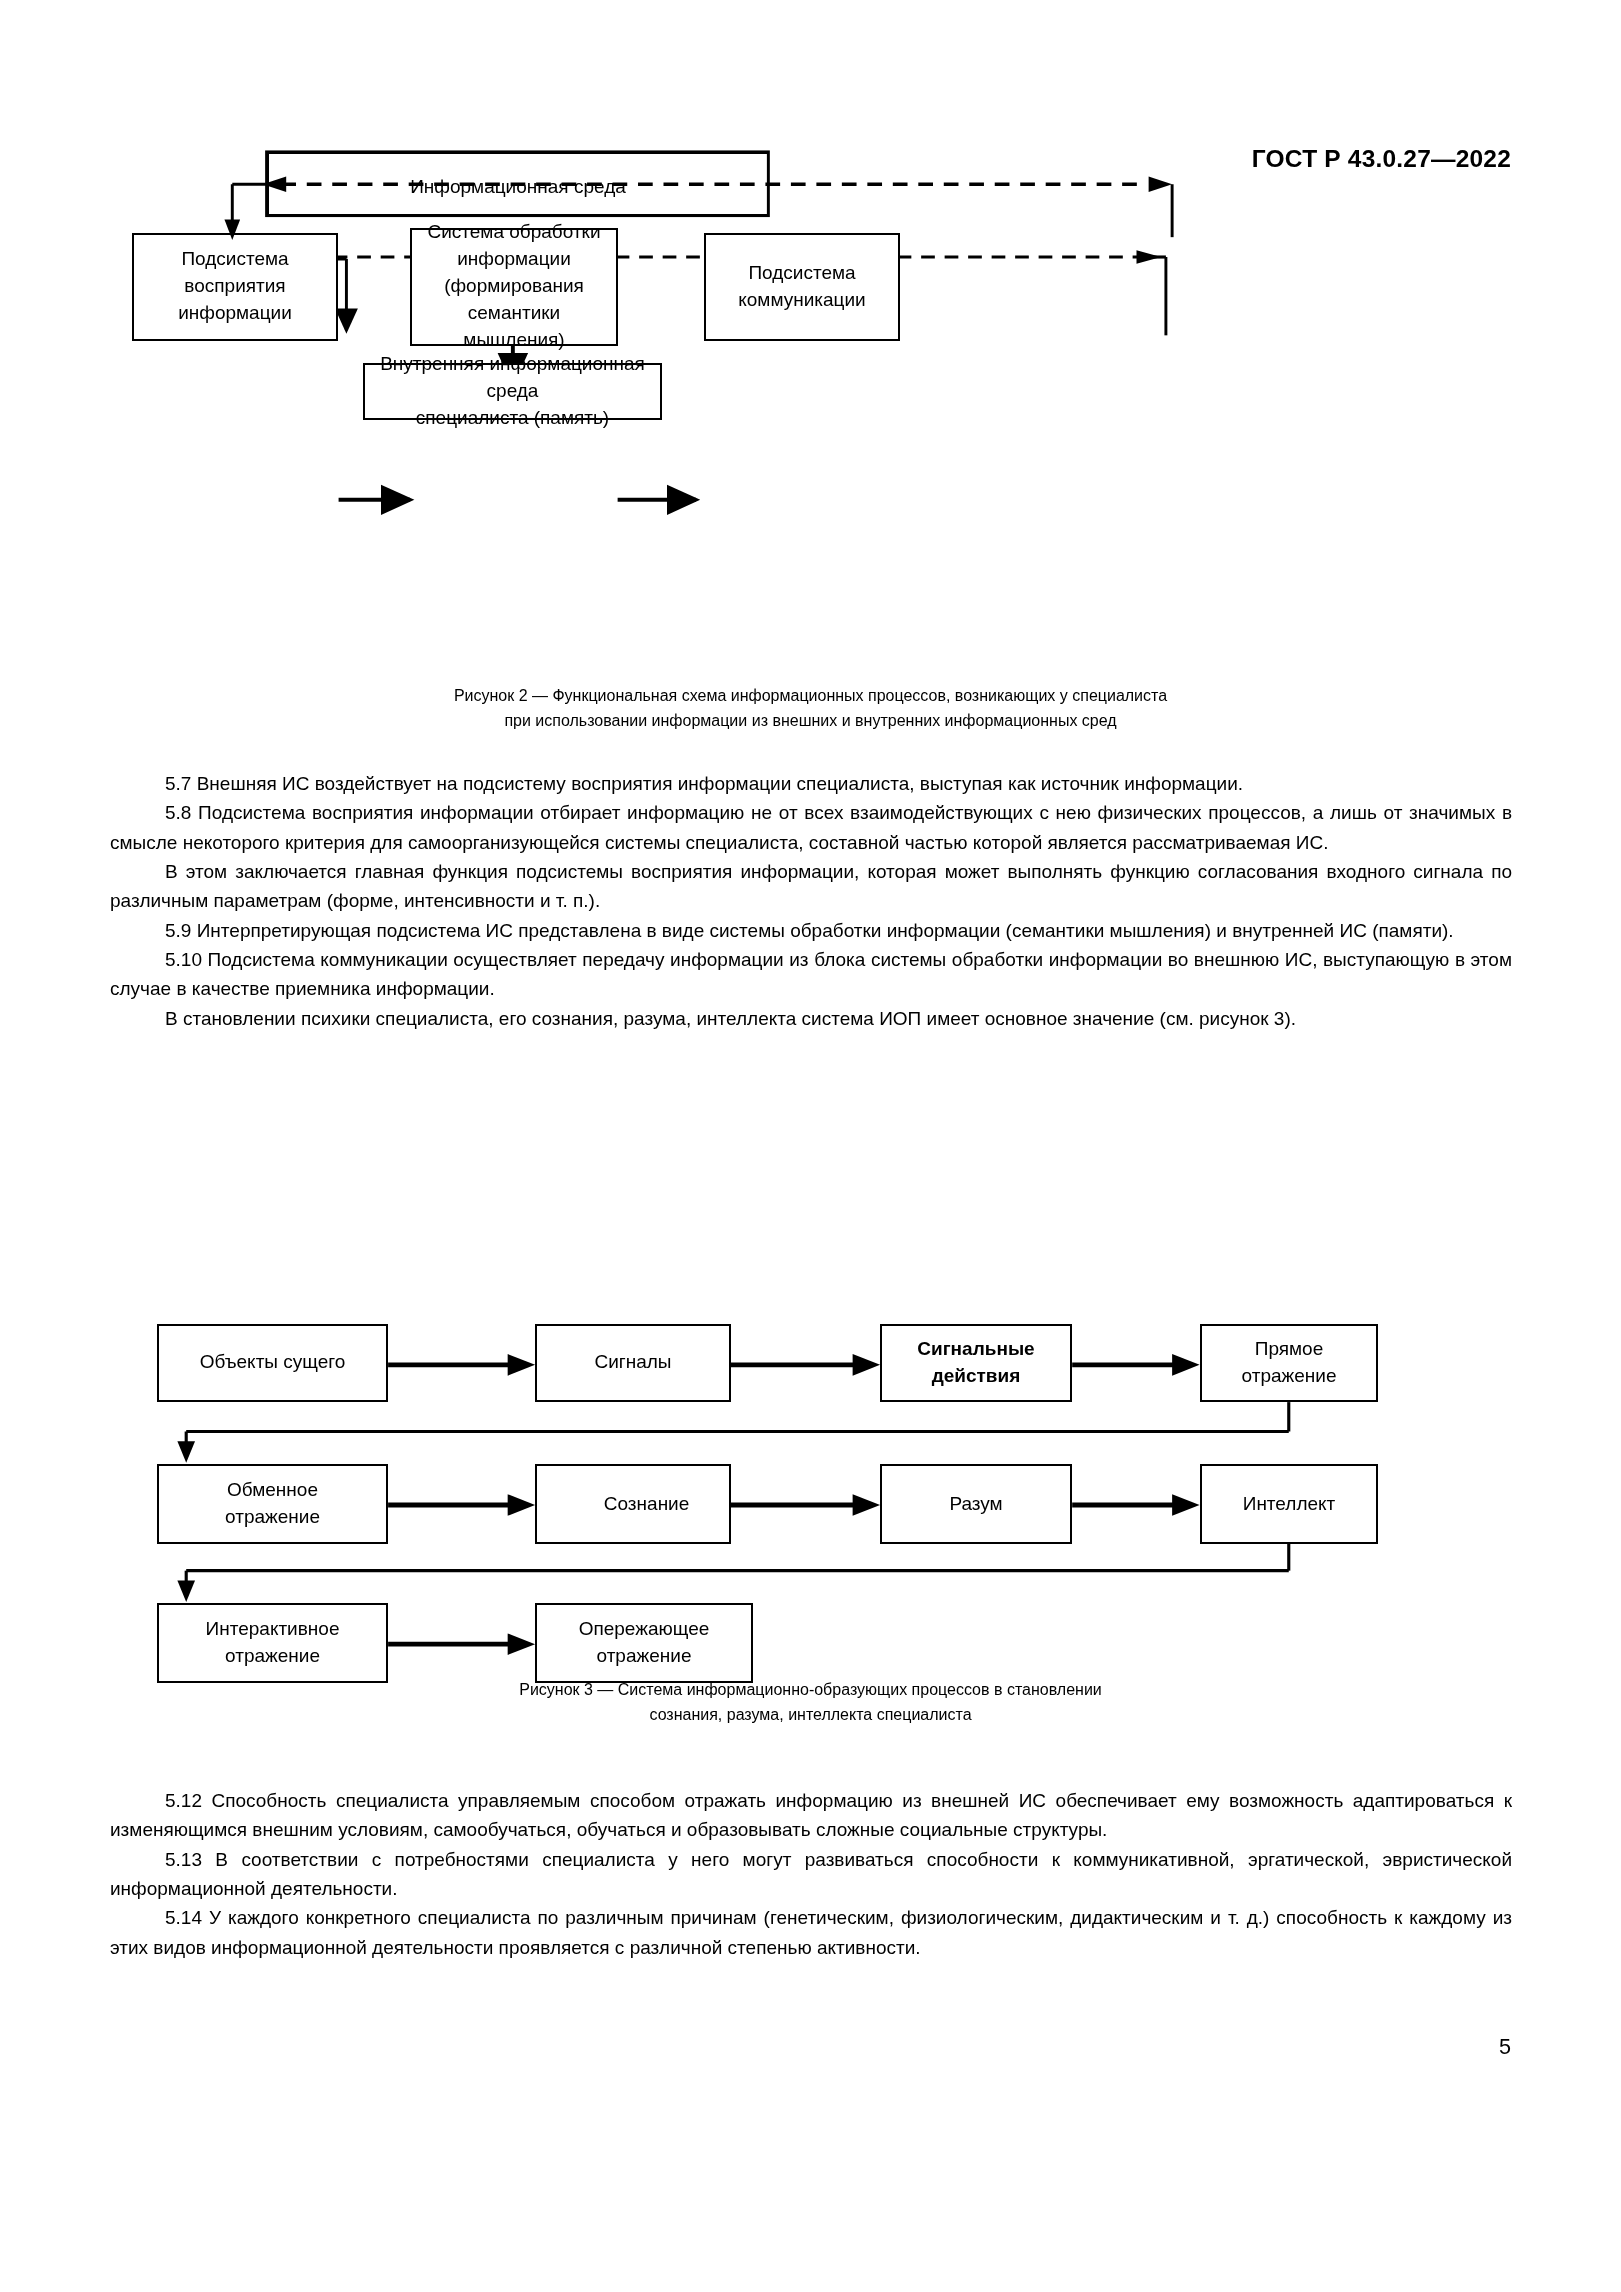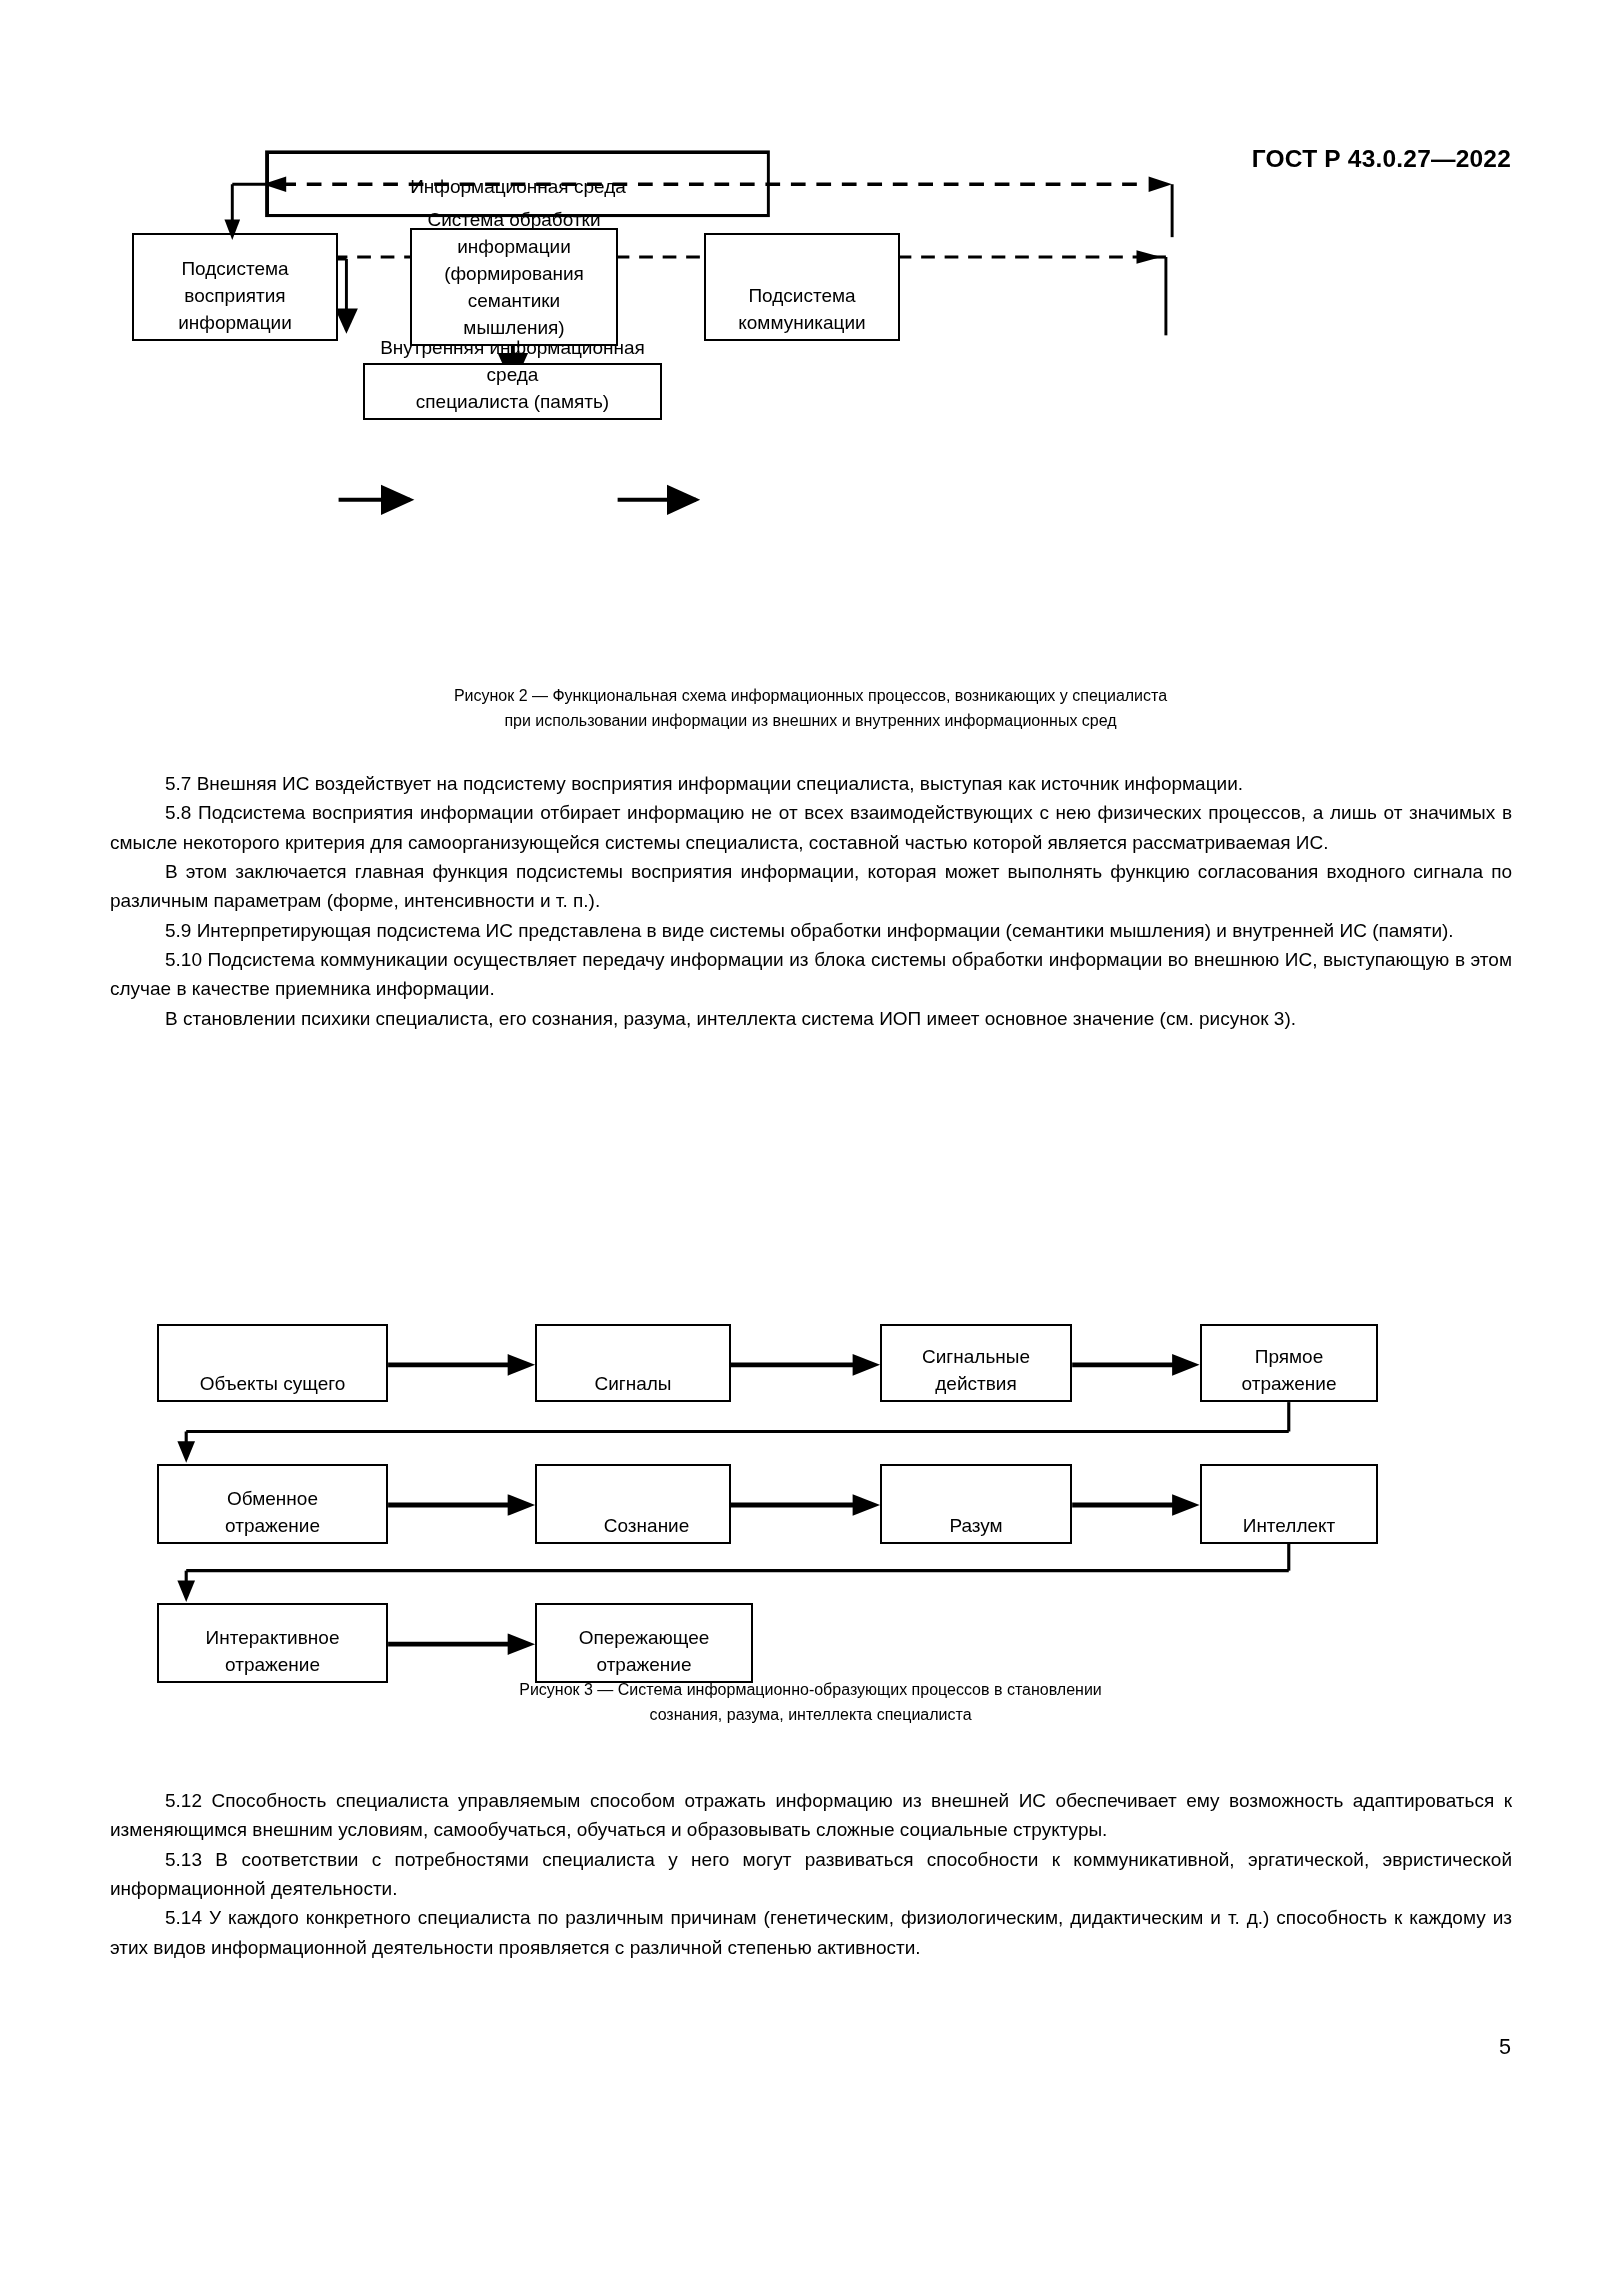--- a/index.html
+++ b/index.html
@@ -39,21 +39,21 @@
     width: 1621px;
     height: 421px;
   }
 
   .box {
     position: absolute;
     border: 2.9px solid #000;
     background: #fff;
     box-sizing: border-box;
     display: flex;
-    align-items: flex-end;
+    align-items: center;
     justify-content: center;
     text-align: center;
     font-size: 19px;
     line-height: 1.42;
     padding: 2px 5.9px;
   }
 
   
   .caption {
     position: absolute;
@@ -242,21 +242,21 @@
       <line x1="396" y1="347" x2="522" y2="347" stroke="#000" stroke-width="5"></line>
       <path d="M546,347 L518,336 L518,358 z" fill="#000"></path>
     </svg>
 
     <div class="box" style="left:157px; top:19.6px; width:231px; height:78px; white-space:pre-line;">
       <span>Объекты сущего</span>
     </div>
     <div class="box" style="left:535px; top:19.6px; width:196px; height:78px; white-space:pre-line;">
       <span>Сигналы</span>
     </div>
-    <div class="box" style="left:880px; top:19.6px; width:192px; height:78px; white-space:pre-line;">
+    <div class="box" style="left:880px; top:19.6px; width:192px; height:78px; white-space:pre-line;font-weight:bold;">
       <span>Сигнальные
 действия</span>
     </div>
     <div class="box" style="left:1200px; top:19.6px; width:178px; height:78px; white-space:pre-line;">
       <span>Прямое
 отражение</span>
     </div>
 
     <div class="box" style="left:157px; top:160px; width:231px; height:80px; white-space:pre-line;">
       <span>Обменное

